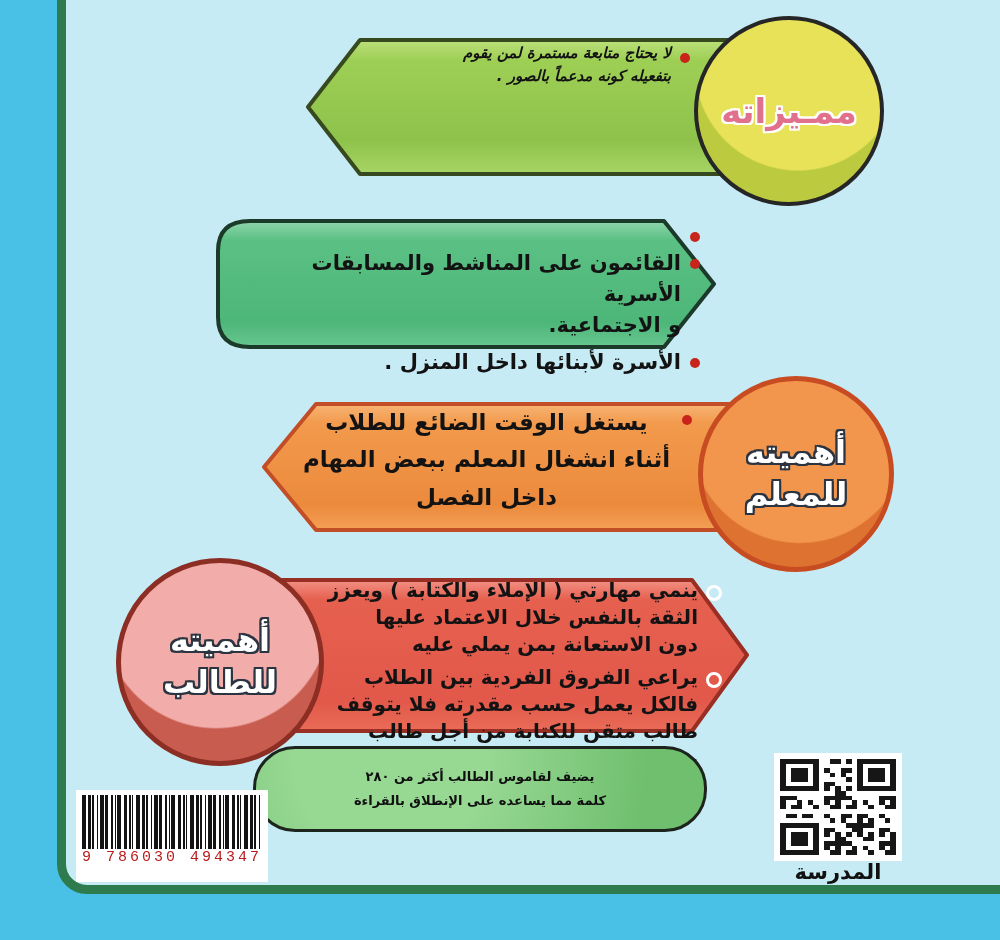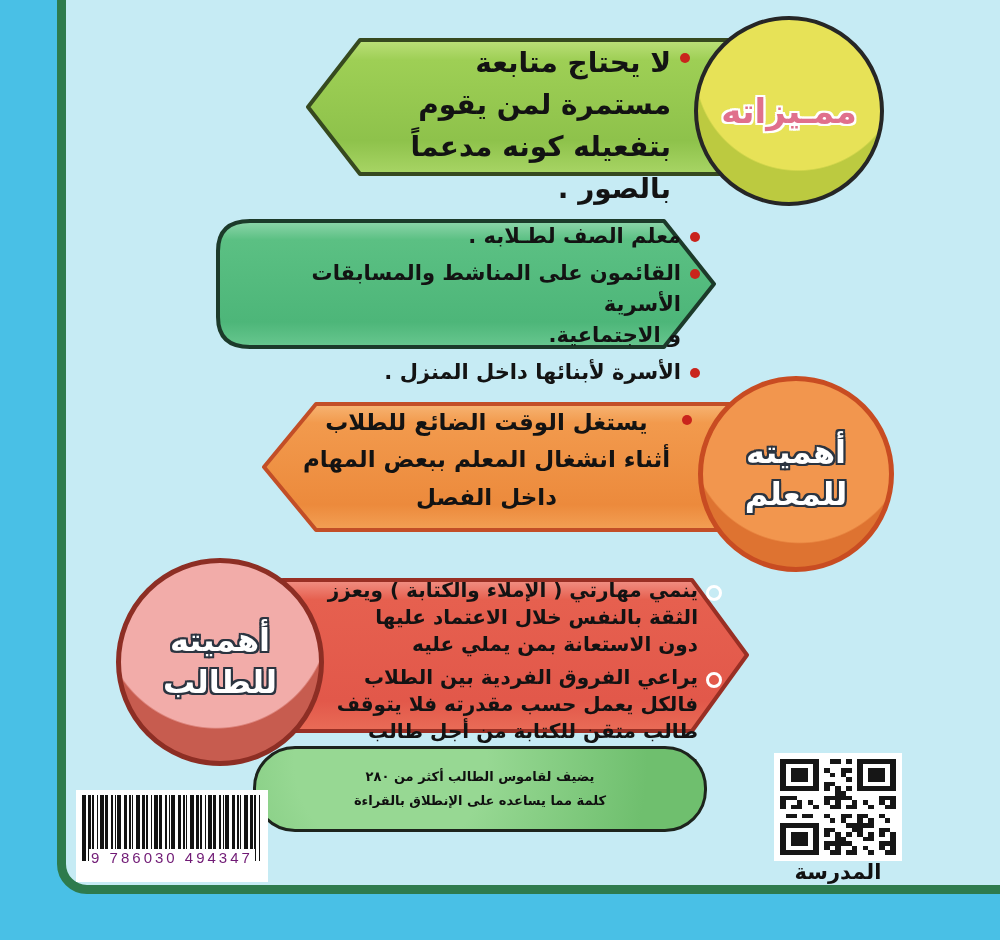--- a/index.html
+++ b/index.html
@@ -49,32 +49,32 @@
   .pill .txt{
     direction:rtl;text-align:center;font-weight:bold;font-size:13px;line-height:1.85;
     color:#101010;white-space:pre-line;
   }
   .barcode{
     position:absolute;left:76px;top:790px;width:192px;height:92px;background:#ffffff;
     display:flex;flex-direction:column;align-items:center;
   }
   .barcode .bars{margin-top:5px;height:70px;line-height:0;}
   .barcode .num{
-    font-family:Liberation Sans, sans-serif;font-size:15px;color:#701a75;
+    font-family:Liberation Mono, monospace;font-size:15px;color:#b91c1c;
     letter-spacing:3px;margin-top:-16px;background:#fff;padding:0 2px;
   }
   .qrbox{
     position:absolute;left:774px;top:753px;width:128px;height:108px;background:#ffffff;
     display:flex;align-items:center;justify-content:center;
   }
   .qrlabel{
     position:absolute;left:774px;top:860px;width:128px;text-align:center;
     font-weight:bold;font-size:21px;color:#111;direction:rtl;
   }
-  .s1text{left:360px;top:42px;width:330px;font-size:28px;line-height:1.5;}
+  .s1text{left:360px;top:42px;width:330px;font-size:15px;line-height:1.5;font-style:italic;}
   .s1text .item{margin-bottom:10px;}
   .s2text{left:300px;top:221px;width:400px;font-size:21px;line-height:1.48;}
   .s2text .item{margin-bottom:6px;}
   .s3text{left:300px;top:404px;width:392px;font-size:23px;line-height:1.62;}
   .s4text{left:322px;top:577px;width:400px;font-size:20px;line-height:1.36;}
   .s4text .item{margin-bottom:5px;}
   .l1{font-size:34px;}
   .l2{font-size:30px;}
   .l3{font-size:32px;}
   .l4{font-size:32px;}
@@ -115,21 +115,20 @@
           <stop offset="0.15" stop-color="#5BC083"></stop>
         <stop offset="0.8" stop-color="#4DB679"></stop>
           <stop offset="1" stop-color="#68C78F"></stop>
       </linearGradient>
     </defs>
     <path d="M 518 74 L 468 11 H 54 Q 22 11 22 41 V 107 Q 22 137 54 137 H 468 Z" fill="url(#g2)" stroke="#1C3A2A" stroke-width="4" stroke-linejoin="round"></path>
   </svg>
   <div class="btext s2text">
     <div class="item">
       <span class="dot"></span>
-      <span class="txt">معلم الصف لطـلابه .</span>
     </div>
     <div class="item">
       <span class="dot"></span>
       <span class="txt">القائمون على المناشط والمسابقات الأسرية
 و الاجتماعية.</span>
     </div>
     <div class="item">
       <span class="dot"></span>
       <span class="txt">الأسرة لأبنائها داخل المنزل .</span>
     </div>

